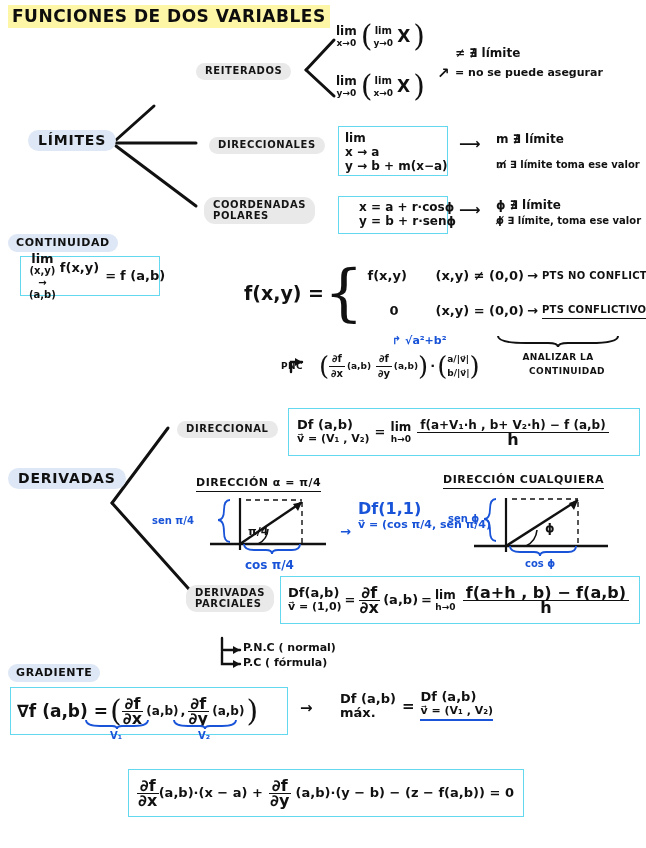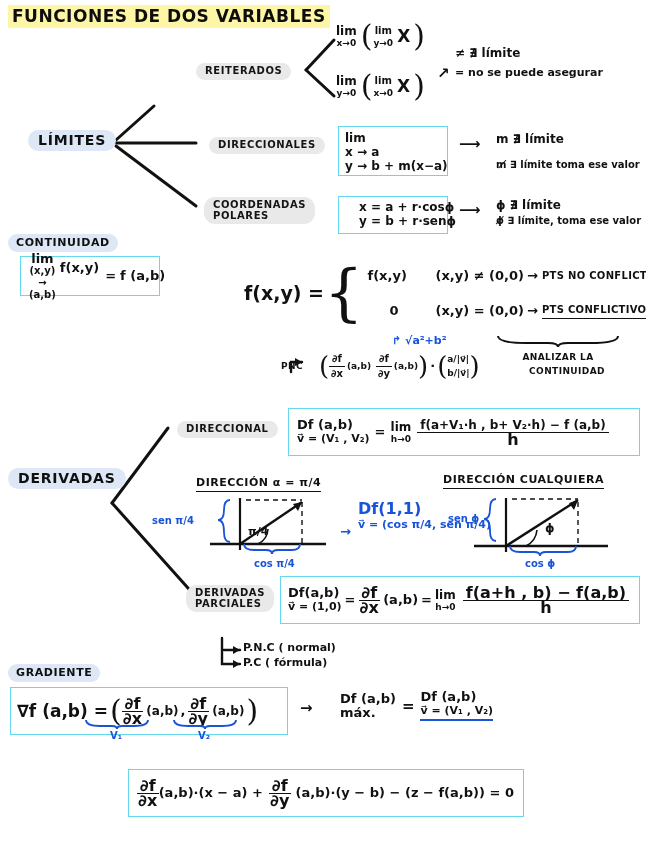--- a/index.html
+++ b/index.html
@@ -317,21 +317,21 @@
     <line x1="44" y1="6" x2="44" y2="58" stroke="#111" stroke-width="2.2"></line>
     <line x1="44" y1="52" x2="106" y2="10" stroke="#111" stroke-width="2.4"></line>
     <polygon points="106,10 97,12 102,19" fill="#111"></polygon>
     <line x1="50" y1="8" x2="106" y2="8" stroke="#111" stroke-width="1.4" stroke-dasharray="5,4"></line>
     <line x1="106" y1="10" x2="106" y2="52" stroke="#111" stroke-width="1.4" stroke-dasharray="5,4"></line>
     <path d="M62 52 A18 18 0 0 0 72 37" stroke="#111" stroke-width="1.6" fill="none"></path>
     <path d="M34 8 Q28 8 28 18 Q28 28 22 28 Q28 28 28 40 Q28 50 34 50" stroke="#1853d8" stroke-width="1.8" fill="none"></path>
     <path d="M48 56 Q48 62 58 62 L70 62 Q76 62 76 66 Q76 62 82 62 L96 62 Q104 62 104 56" stroke="#1853d8" stroke-width="1.8" fill="none" transform="translate(0,-4)"></path>
   </svg>
   <div class="abs blue-b" style="left:152px;top:515px;font-size:10px;">sen π/4</div>
-  <div class="abs blue-b" style="left:245px;top:558px;font-size:10px;margin-left:9px;">cos π/4</div>
+  <div class="abs blue-b" style="left:245px;top:558px;font-size:12px;">cos π/4</div>
   <div class="abs m bold" style="left:248px;top:525px;font-size:11px;">π/4</div>
   <div class="abs blue-b" style="left:340px;top:524px;font-size:13px;">→</div>
   <div class="abs blue-b" style="left:358px;top:499px;font-size:16px;">Df(1,1)</div>
   <div class="abs blue-b" style="left:358px;top:518px;font-size:11px;">v⃗ = (cos π/4, sen π/4)</div>
 
   <div class="abs m bold u" style="left:443px;top:473px;font-size:11px;letter-spacing:.5px;">DIRECCIÓN CUALQUIERA</div>
   <svg class="abs" style="left:468px;top:492px;" width="160" height="64">
     <line x1="6" y1="54" x2="140" y2="54" stroke="#111" stroke-width="2.6"></line>
     <line x1="38" y1="6" x2="38" y2="60" stroke="#111" stroke-width="2.2"></line>
     <line x1="38" y1="54" x2="110" y2="8" stroke="#111" stroke-width="2.4"></line>

